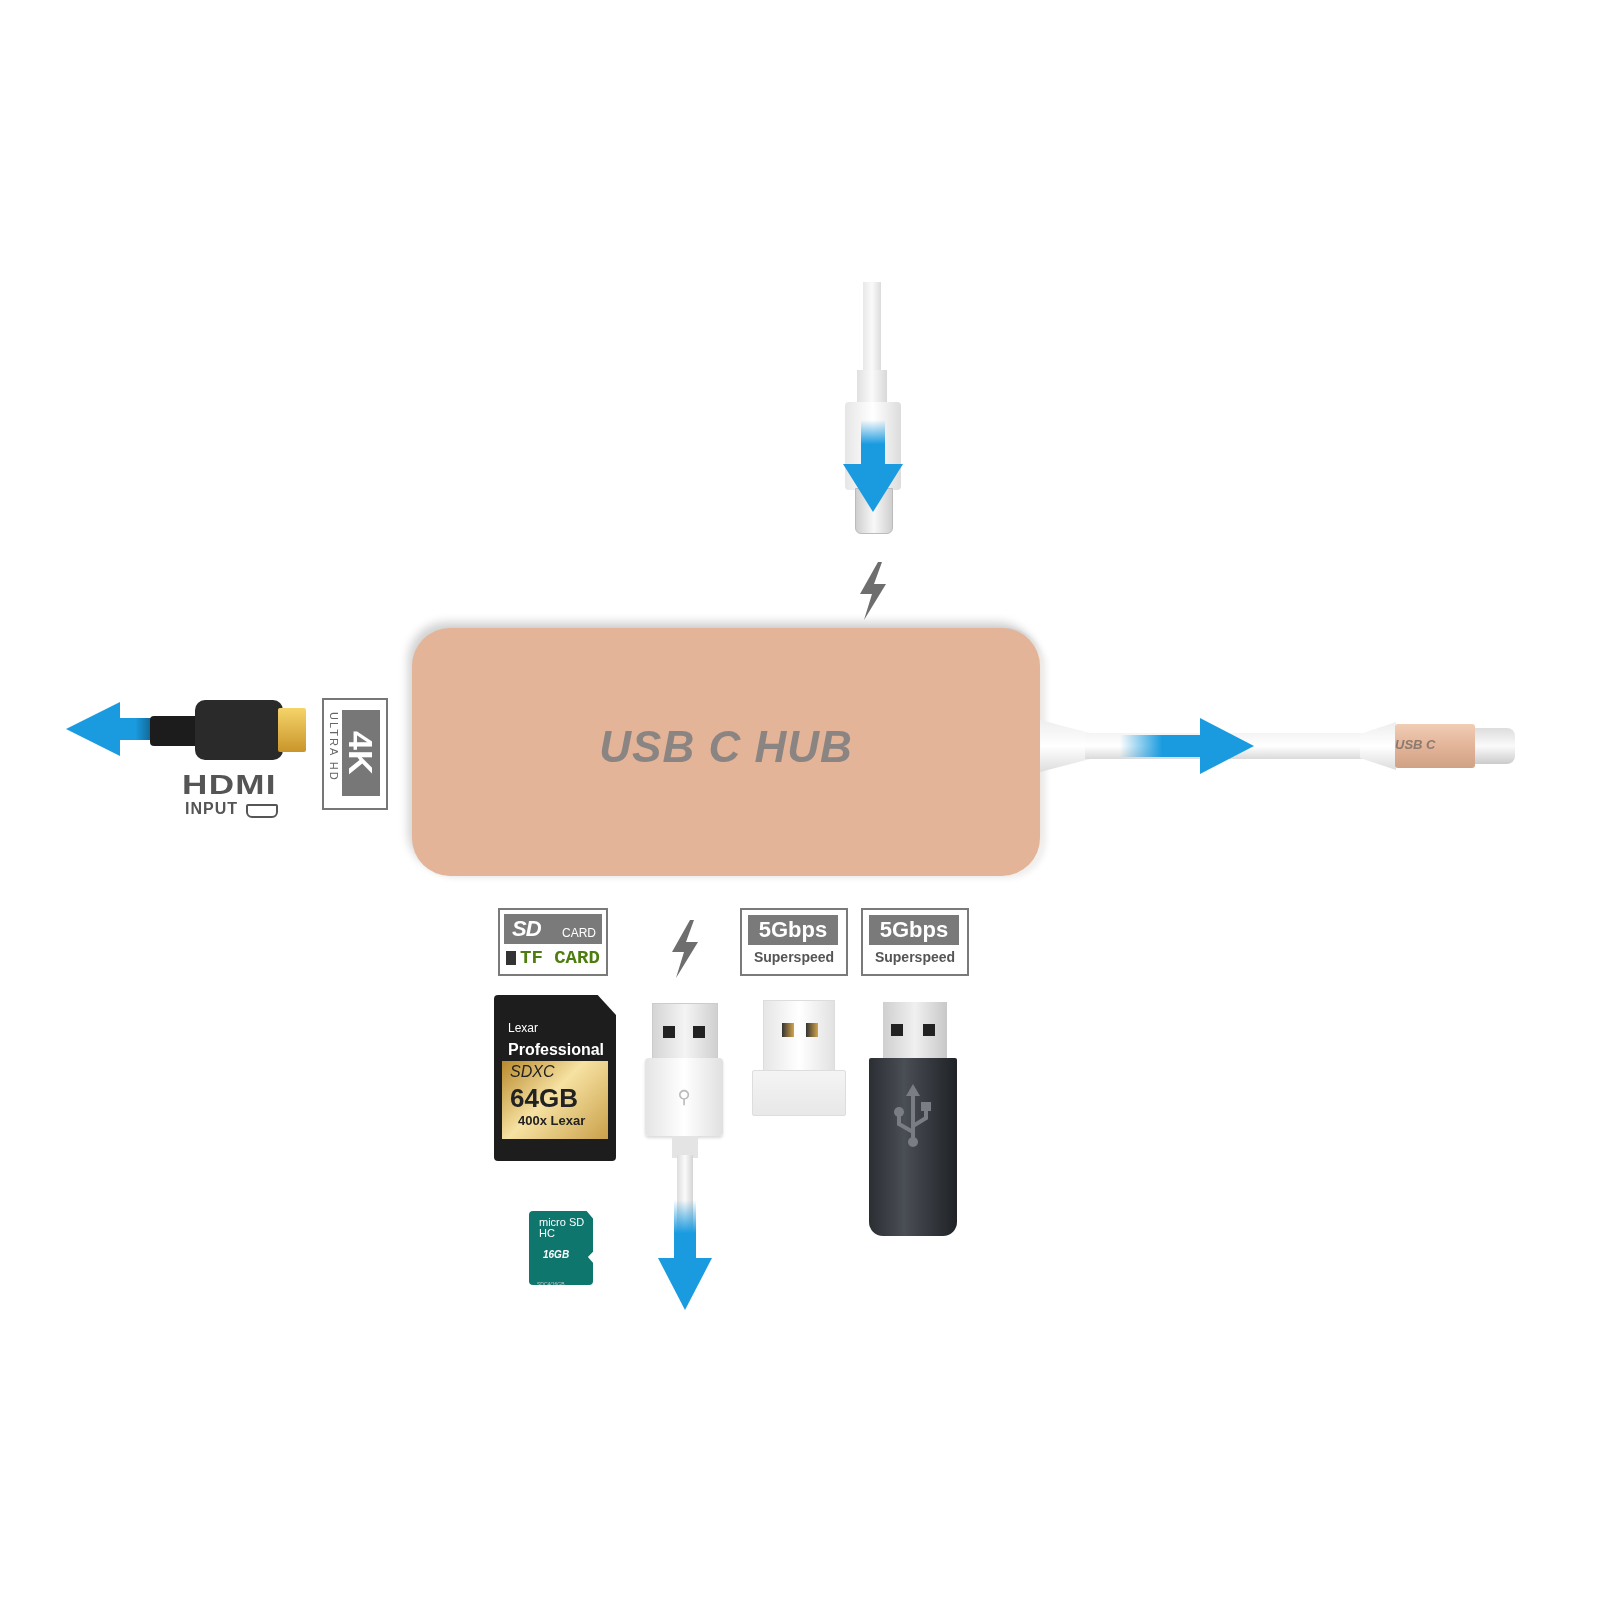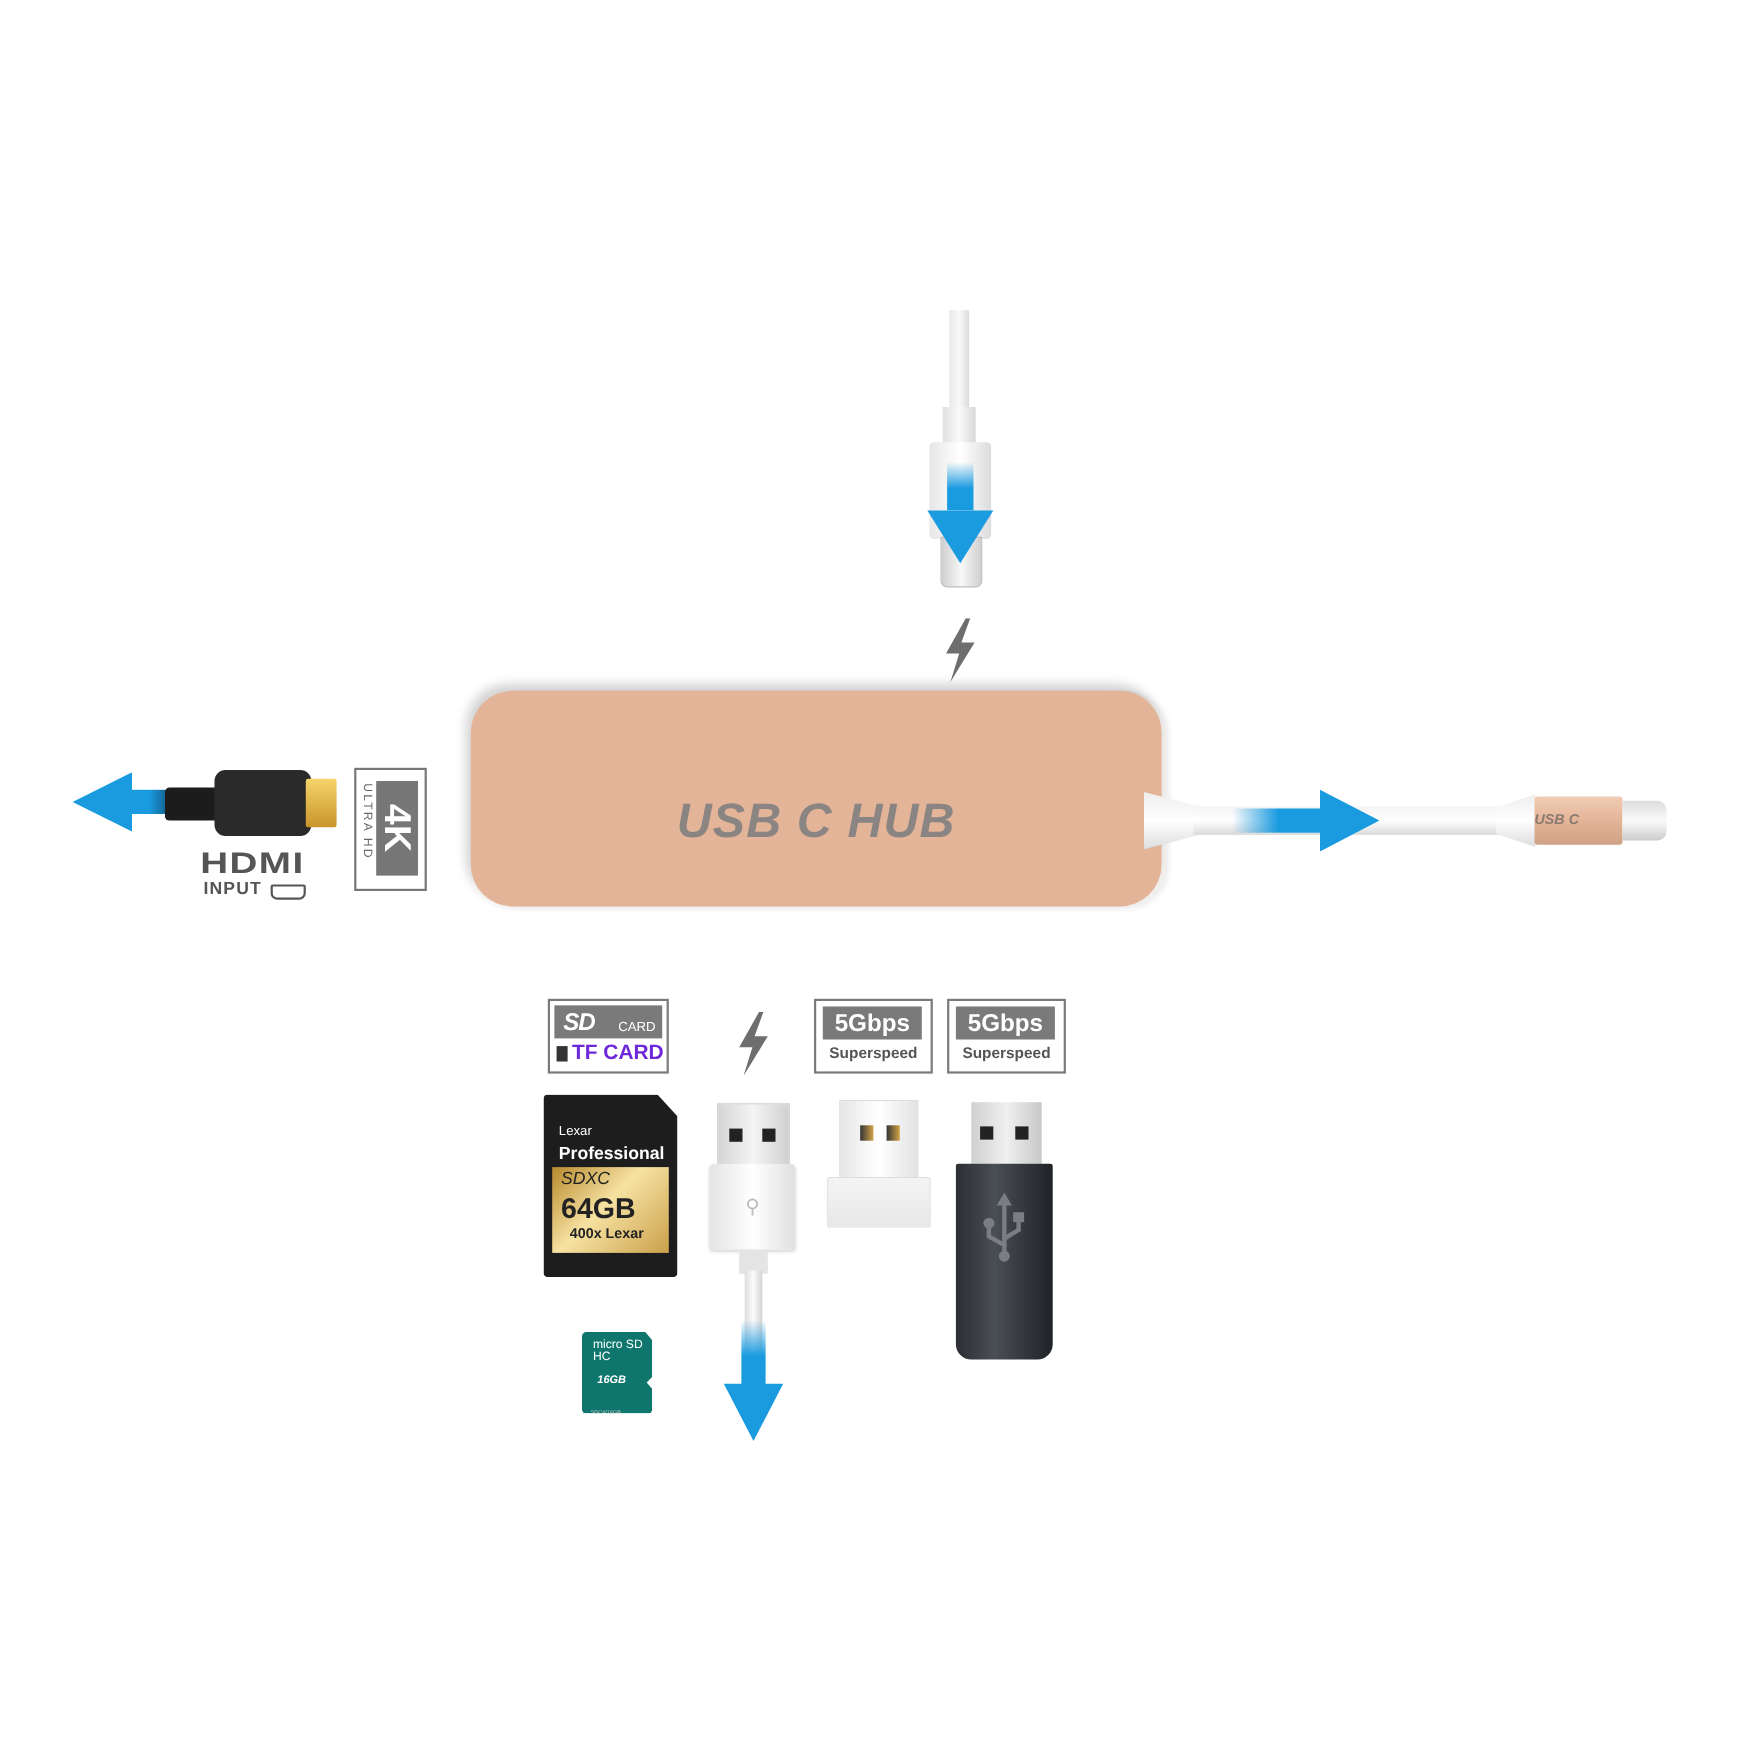--- a/index.html
+++ b/index.html
@@ -1,21 +1,21 @@
 <!DOCTYPE html>
 <html><head>
 <meta charset="utf-8">
 <style>
   html, body { margin:0; padding:0; }
   body { width:1600px; height:1599px; background:#ffffff; position:relative; overflow:hidden; font-family:"Liberation Sans", sans-serif; }
   .abs { position:absolute; }
 
   
-  .hub { left:412px; top:628px; width:628px; height:196px; background:#e3b498; border-radius:38px;
-         box-shadow: -4px -6px 10px rgba(0,0,0,0.18), 4px 0 0 #f4f0ee, 6px 2px 6px rgba(0,0,0,0.08); margin-left: 16px; }
+  .hub { left:412px; top:628px; width:628px; height:248px; background:#e3b498; border-radius:38px;
+         box-shadow: -4px -6px 10px rgba(0,0,0,0.18), 4px 0 0 #f4f0ee, 6px 2px 6px rgba(0,0,0,0.08); }
   .hub-label { position:absolute; left:0; right:0; top:94px; text-align:center; font-size:44px; font-weight:bold;
                font-style:italic; color:#8a8583; letter-spacing:1px; }
   .blue { fill:#1a9be0; }
 
   
   .hdmi-cable { left:150px; top:716px; width:60px; height:30px; background:#1c1c1c; border-radius:4px; }
   .hdmi-body { left:195px; top:700px; width:88px; height:60px; background:#2a2a2a; border-radius:10px; }
   .hdmi-tip { left:278px; top:708px; width:28px; height:44px; background:linear-gradient(#f5d46a,#c9952a); border-radius:2px; }
   .hdmi-logo { left:182px; top:770px; font-size:27px; font-weight:bold; color:#555; letter-spacing:1px; transform:scaleX(1.3); transform-origin:left; }
   .hdmi-input { left:185px; top:800px; font-size:16px; font-weight:bold; color:#555; letter-spacing:1px; }
@@ -43,21 +43,21 @@
 
   
   .bolt { width:40px; height:58px; }
 
   
   .badge { border:2px solid #7a7a7a; background:#fff; }
   .sd-badge { left:498px; top:908px; width:106px; height:64px; }
   .sd-top { position:absolute; left:4px; top:4px; width:98px; height:30px; background:#7a7a7a; color:#fff; }
   .sd-top .sd { position:absolute; left:8px; top:2px; font-size:22px; font-weight:bold; font-style:italic; letter-spacing:-1px; }
   .sd-top .card { position:absolute; right:6px; top:12px; font-size:12px; }
-  .sd-bottom { position:absolute; left:6px; top:37px; font-size:19px; font-weight:bold; color:#6d28d9; }
+  .sd-bottom { position:absolute; left:6px; top:37px; font-size:19px; font-weight:bold; color:#4d7c0f;font-family:Liberation Mono, monospace; }
   .sd-bottom .mini { display:inline-block; width:10px; height:14px; background:#333; margin-right:4px; vertical-align:middle; }
   .gb-badge { width:104px; height:64px; top:908px; }
   .gb-badge .top { position:absolute; left:6px; top:5px; width:90px; height:30px; background:#7a7a7a; color:#fff; text-align:center; font-size:22px; font-weight:bold; line-height:30px; }
   .gb-badge .bot { position:absolute; left:0; right:0; top:39px; text-align:center; font-size:14px; font-weight:bold; color:#555; }
 
   
   .sdcard { left:494px; top:995px; width:122px; height:166px; background:#1d1d1d; clip-path:polygon(0 0,85% 0,100% 12%,100% 100%,0 100%); border-radius:4px; }
   .sdcard .brand { position:absolute; left:14px; top:26px; font-size:12px; color:#fff; }
   .sdcard .pro { position:absolute; left:14px; top:46px; font-size:16px; font-weight:bold; color:#fff; }
   .sdcard .gold { position:absolute; left:8px; top:66px; width:106px; height:78px; background:linear-gradient(135deg,#b8892c,#f6e2a2 45%,#caa04a); }

